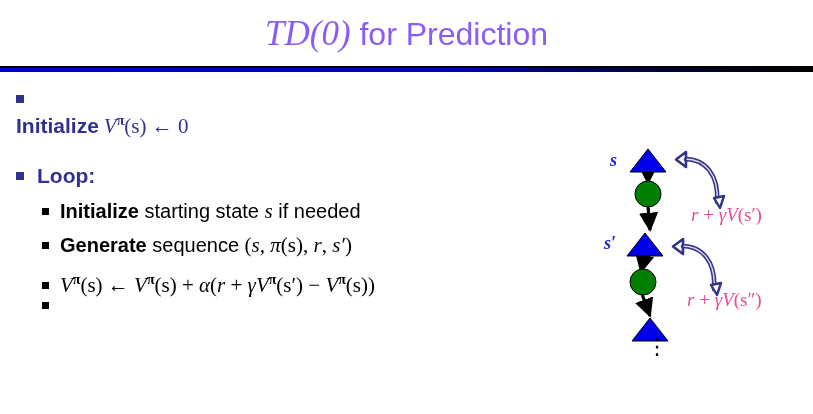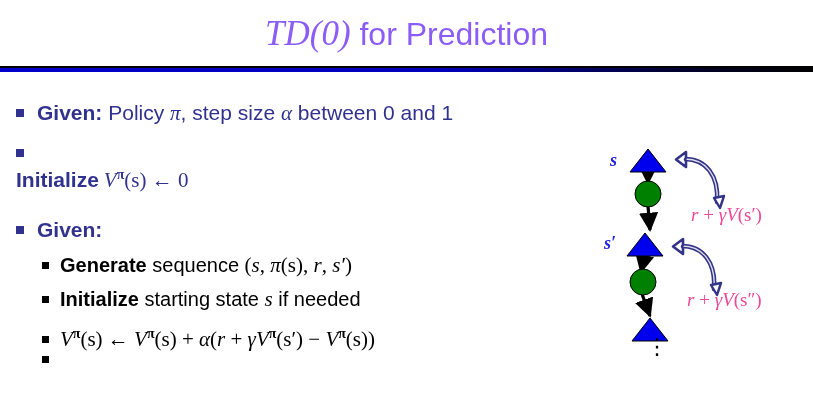--- a/index.html
+++ b/index.html
@@ -161,45 +161,41 @@
 <body>
 
 <div class="slide-title">
   <span class="math"><span>TD(0)</span></span><span class="plain"> for Prediction</span>
 </div>
 <div class="title-rule-thin"></div>
 <div class="title-rule"></div>
 
 <div class="body-list">
 
-  <div class="lvl1 row-given">
-    <span class="marker"></span>
-    <span><span class="b">Given:</span><span> Policy </span><span class="mth">π</span><span>, step size </span><span class="mth">α</span><span> between 0 and 1</span></span>
-  </div>
 
   <div class="lvl1 row-init">
     <span class="marker"></span>
     <span><span class="b">Initialize</span><span class="gap8"></span><span class="mth"><span>V</span><sup>π</sup><span class="up">(s)</span> <span class="up">←</span> <span class="up">0</span></span></span>
   </div>
 
   <div class="lvl1">
     <span class="marker"></span>
-    <span class="b">Given:</span>
+    <span class="b">Loop:</span>
   </div>
 
   <div class="lvl2-wrap">
 
     <div class="lvl2">
       <span class="marker"></span>
+      <span><span class="b">Initialize</span><span> starting state </span><span class="mth">s</span><span> if needed</span></span>
+    </div>
+
+    <div class="lvl2">
+      <span class="marker"></span>
       <span><span class="b">Generate</span><span> sequence </span><span class="mth"><span class="up">(</span><span>s</span><span class="up">, </span><span>π</span><span class="up">(s)</span><span class="up">, </span><span>r</span><span class="up">, </span><span>s′</span><span class="up">)</span></span></span>
-    </div>
-
-    <div class="lvl2">
-      <span class="marker"></span>
-      <span><span class="b">Initialize</span><span> starting state </span><span class="mth">s</span><span> if needed</span></span>
     </div>
 
     <div class="lvl2">
       <span class="marker"></span>
       <span class="mth"><span>V</span><sup>π</sup><span class="up">(s)</span> <span class="up">←</span> <span>V</span><sup>π</sup><span class="up">(s)</span> <span class="up">+</span> <span>α</span><span class="up">(</span><span>r</span> <span class="up">+</span> <span>γ</span><span>V</span><sup>π</sup><span class="up">(s′)</span> <span class="up">−</span> <span>V</span><sup>π</sup><span class="up">(s)</span><span class="up">)</span></span>
     </div>
 
     <div class="lvl2">
       <span class="marker"></span>
     </div>

